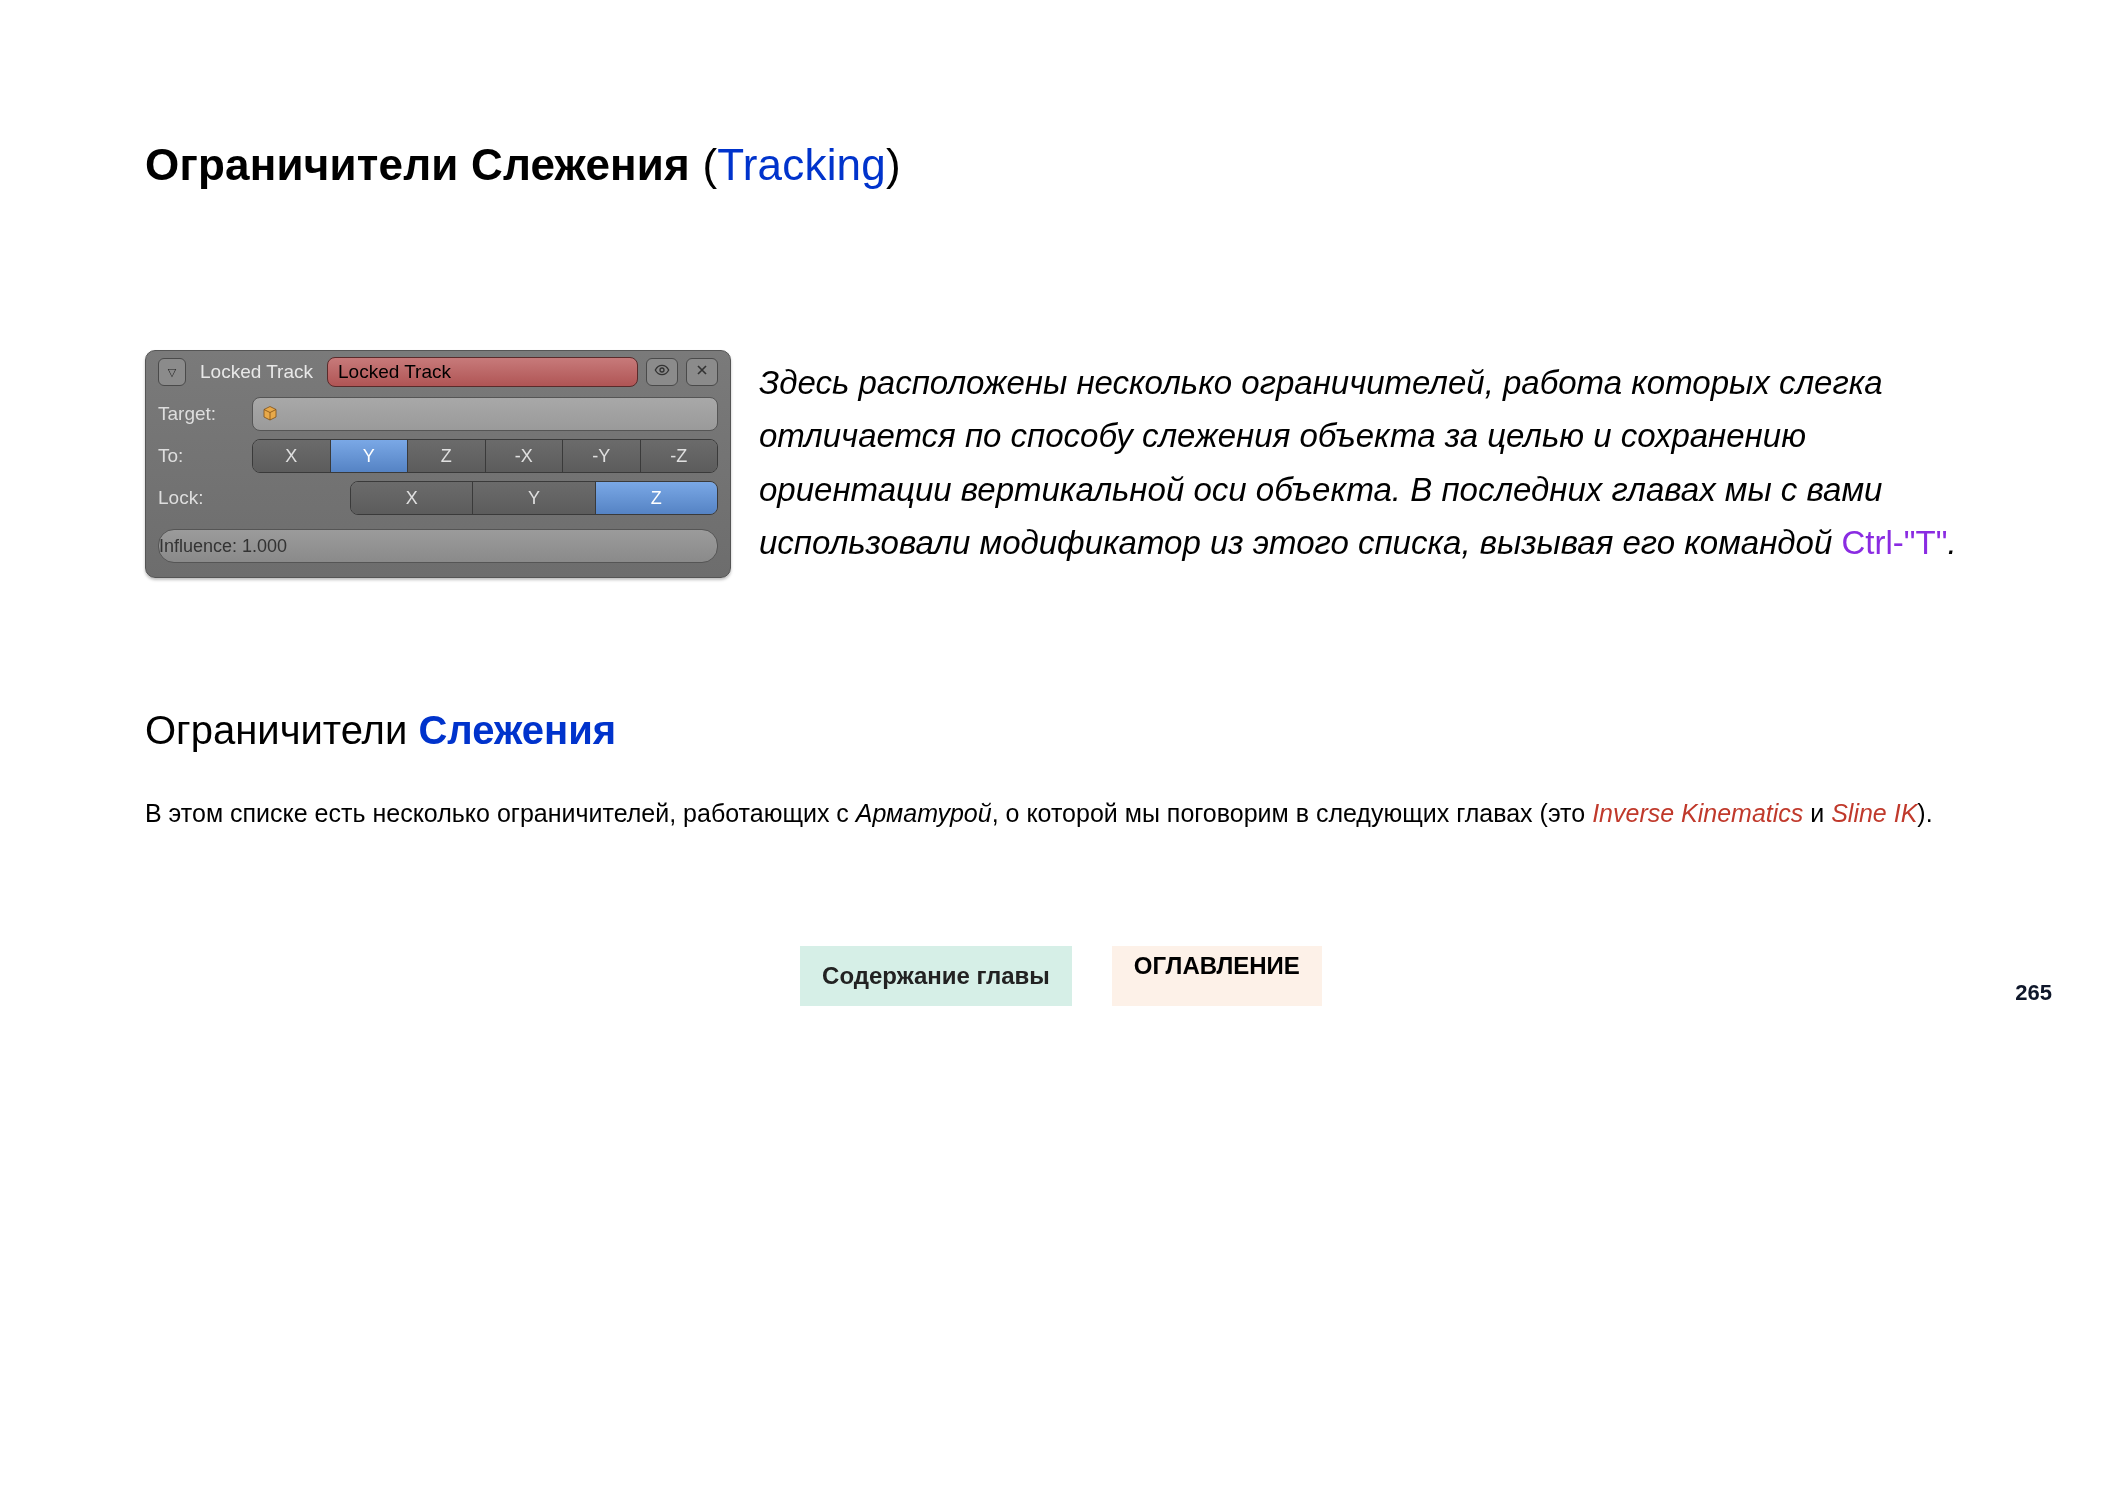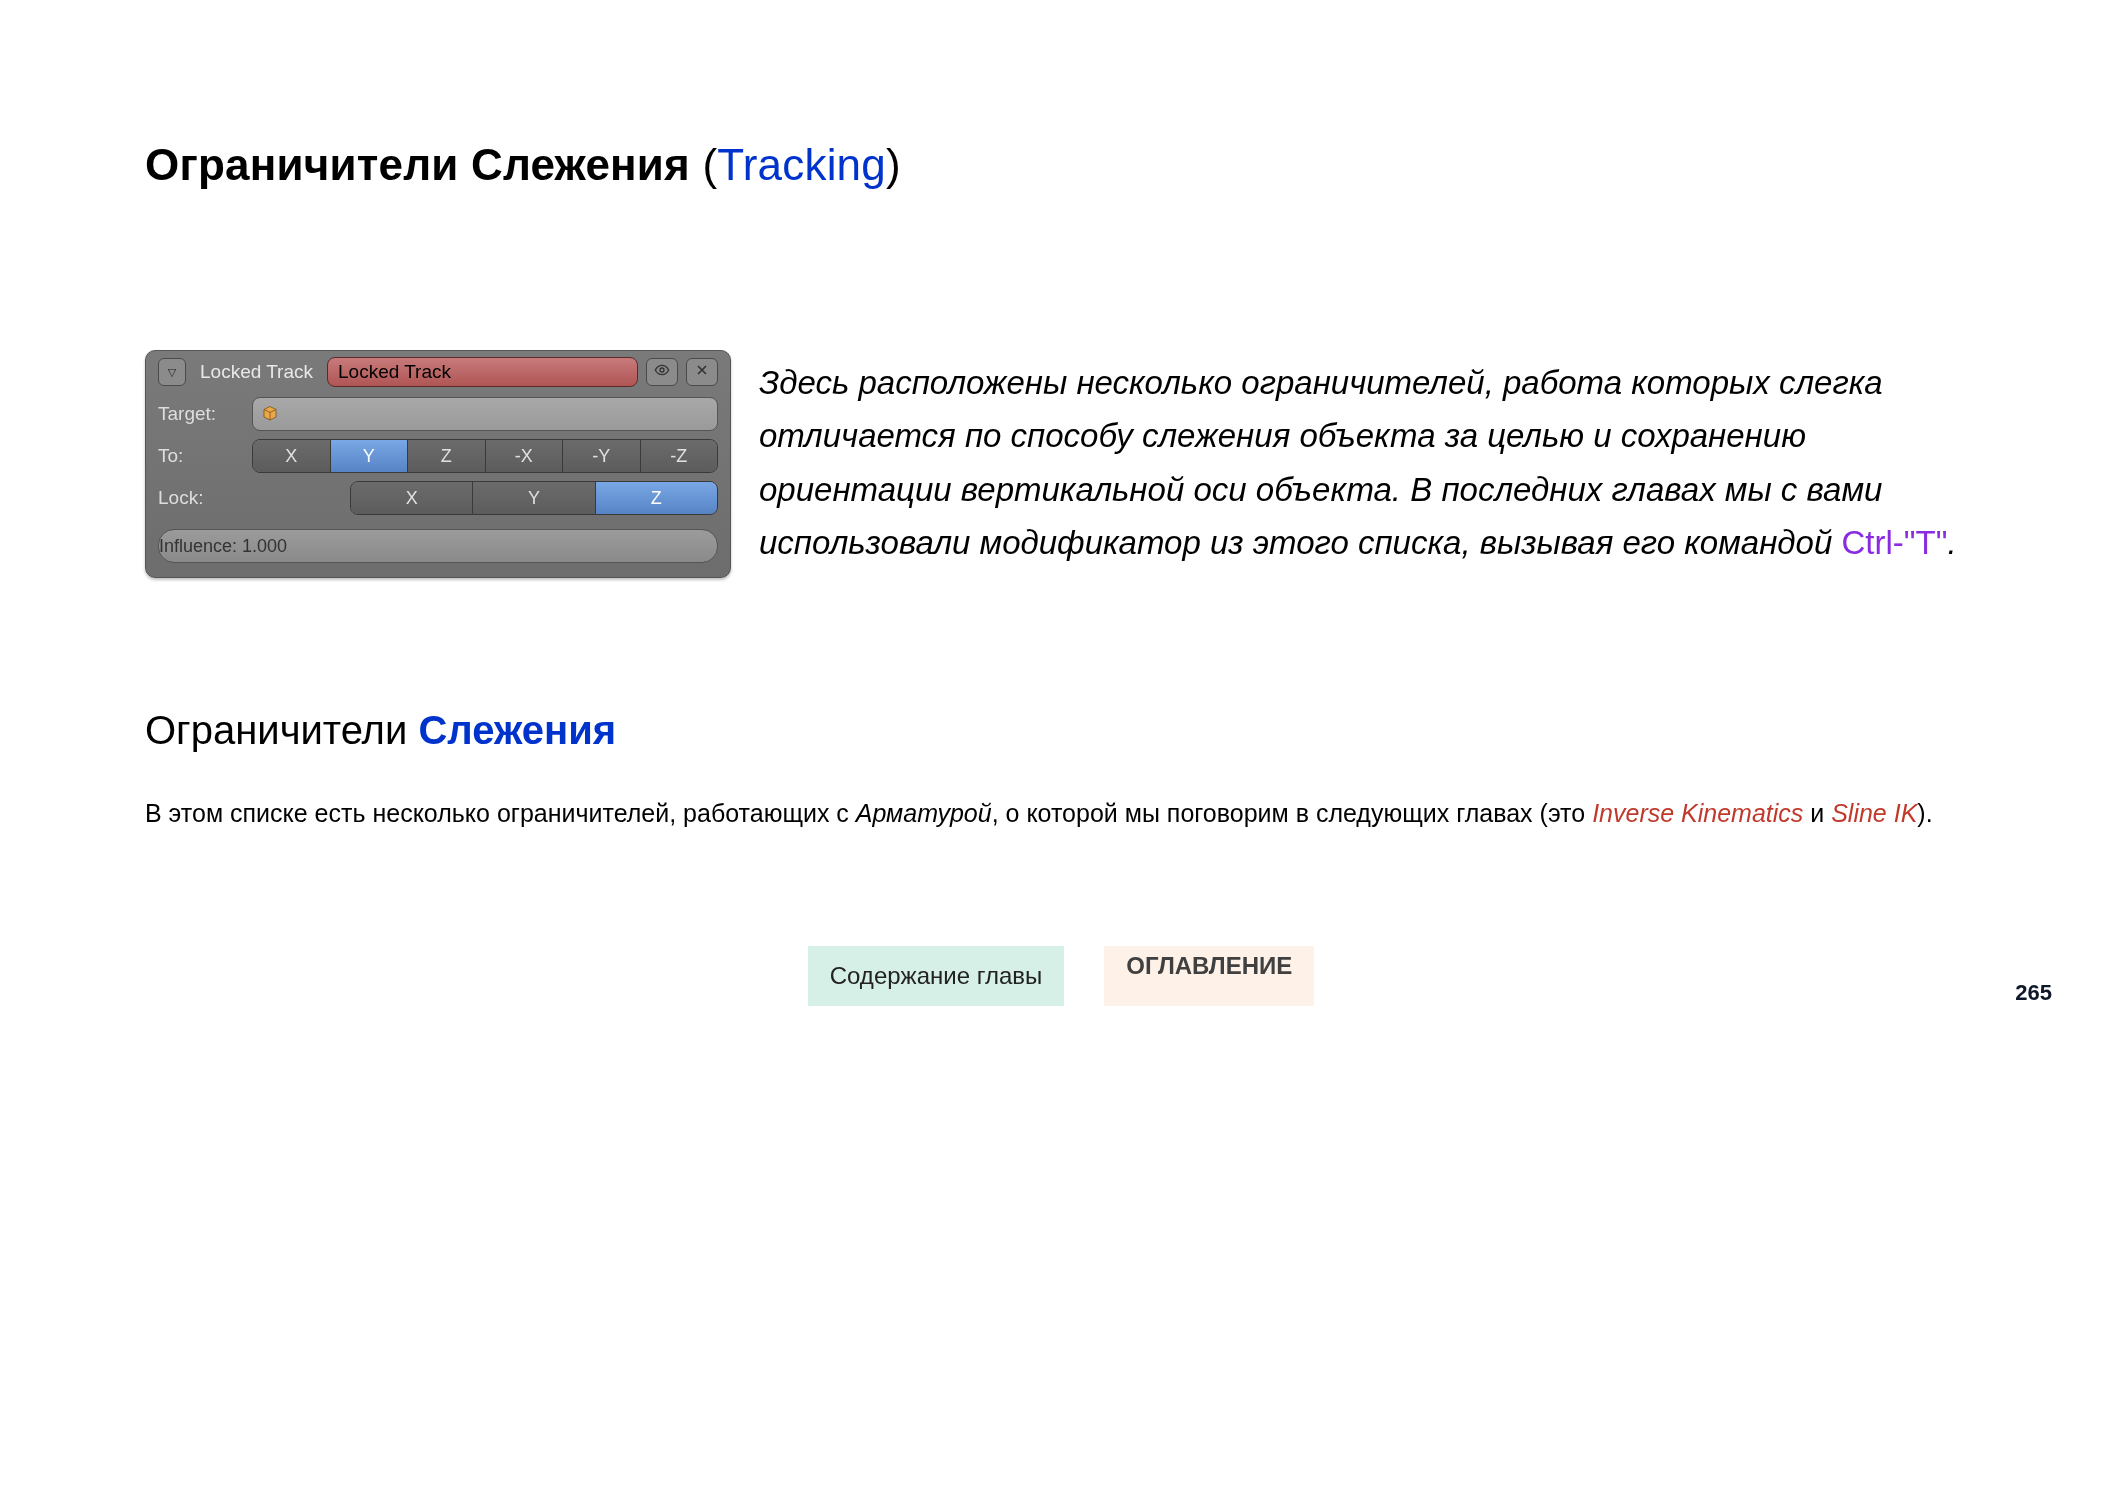--- a/index.html
+++ b/index.html
@@ -179,29 +179,29 @@
     bottom: 50px;
     left: 0; right: 0;
     display: flex;
     justify-content: center;
     gap: 40px;
   }
   .nav-chapter {
     background: #d6efe7;
     padding: 16px 22px;
     font-size: 24px;
-    font-weight: 400;
+    font-weight: 700;
     color: #222;
   }
   .nav-toc {
     background: #fdf1e8;
     padding: 6px 22px;
     font-size: 24px;
     font-weight: 700;
-    color: #404040;
+    color: #000000;
   }
   .page-num {
     position: absolute;
     bottom: 50px;
     right: 70px;
     font-size: 22px;
     font-weight: 700;
     color: #0f172a;
   }
 </style>

